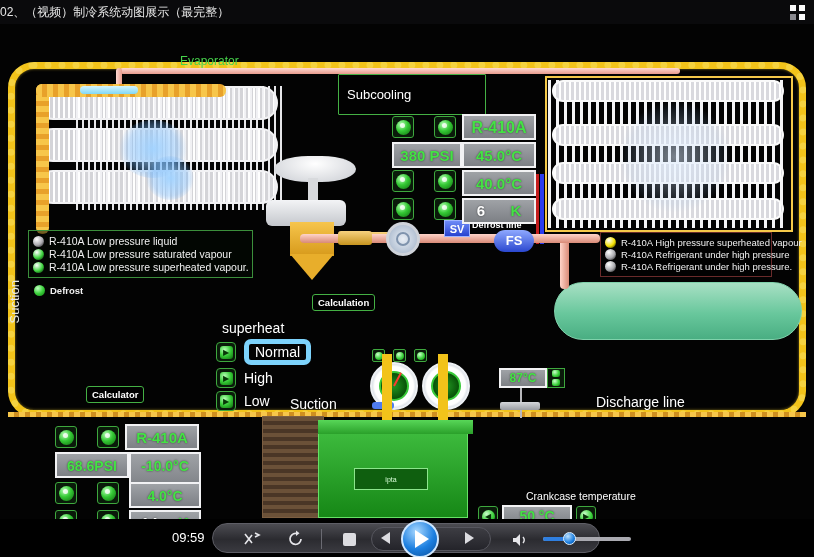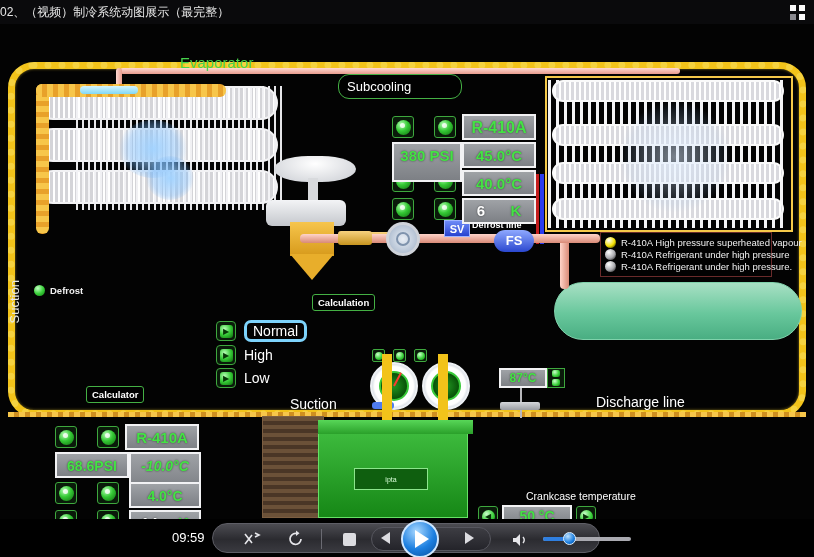--- a/index.html
+++ b/index.html
@@ -86,21 +86,21 @@
     position:absolute; left:48px; top:0px; width:210px; height:124px;
     background: repeating-linear-gradient(90deg,#f2f2f5 0 2px, rgba(0,0,0,0) 2px 6px);
     opacity:.95;
   }
   .frost {
     position:absolute; border-radius:50%;
     background:radial-gradient(circle,rgba(160,210,255,.95) 0%, rgba(110,180,250,.35) 55%, rgba(110,180,250,0) 75%);
   }
   #evap-label {
     position:absolute; left:152px; top:30px;
-    color:#46d34b; font-size:15px;padding-left:28px;
+    color:#46d34b; font-size:12px;padding-left:28px;
   }
   #evap-top-orange {
     position:absolute; left:36px; top:60px; width:190px; height:13px;
     background:repeating-linear-gradient(90deg,#f7c64a 0 6px,#e8a12a 6px 11px);
     border-radius:6px;
   }
   #evap-left-orange {
     position:absolute; left:36px; top:60px; width:13px; height:150px;
     background:repeating-linear-gradient(#f7c64a 0 6px,#e8a12a 6px 11px);
     border-radius:6px;
@@ -255,39 +255,39 @@
 
   
   #center-cluster { left:392px; top:92px; width:145px; height:104px; }
   #center-cluster .r1 { position:absolute; left:0px;  top:0px; }
   #center-cluster .r2 { position:absolute; left:42px; top:0px; }
   #center-cluster .r3 { position:absolute; left:0px;  top:54px; }
   #center-cluster .r4 { position:absolute; left:42px; top:54px; }
   #center-cluster .r5 { position:absolute; left:0px;  top:82px; }
   #center-cluster .r6 { position:absolute; left:42px; top:82px; }
   #c-name  { position:absolute; left:70px; top:-2px;  width:74px; height:26px; font-size:16px; line-height:24px; }
-  #c-press { position:absolute; left:0px;  top:26px;  width:70px; height:40px; font-size:15px; line-height:24px; }
+  #c-press { position:absolute; left:0px;  top:26px;  width:70px; height:26px; font-size:15px; line-height:24px; }
   #c-t1    { position:absolute; left:70px; top:26px;  width:74px; height:26px; font-size:15px; line-height:24px; }
   #c-t2    { position:absolute; left:70px; top:54px;  width:74px; height:26px; font-size:15px; line-height:24px; }
   #c-k     { position:absolute; left:70px; top:82px;  width:74px; height:26px; font-size:15px; line-height:24px;
              display:flex; justify-content:space-around; align-items:center; }
   #c-k span.val { color:#ffffff; }
   #c-k span.unit{ color:#44e244; }
 
   
   #left-cluster { left:55px; top:402px; width:150px; height:108px; }
   #left-cluster .l1 { position:absolute; left:0px;  top:0px; }
   #left-cluster .l2 { position:absolute; left:42px; top:0px; }
   #left-cluster .l3 { position:absolute; left:0px;  top:56px; }
   #left-cluster .l4 { position:absolute; left:42px; top:56px; }
   #left-cluster .l5 { position:absolute; left:0px;  top:84px; }
   #left-cluster .l6 { position:absolute; left:42px; top:84px; }
   #l-name  { position:absolute; left:70px; top:-2px; width:74px; height:26px; font-size:15px; line-height:24px; }
   #l-press { position:absolute; left:0px;  top:26px; width:74px; height:26px; font-size:14px; line-height:24px; }
-  #l-t1    { position:absolute; left:74px; top:26px; width:72px; height:38px; font-size:14px; line-height:24px;font-style:italic; }
+  #l-t1    { position:absolute; left:74px; top:26px; width:72px; height:38px; font-size:14px; line-height:24px; }
   #l-t2    { position:absolute; left:74px; top:56px; width:72px; height:26px; font-size:14px; line-height:24px; }
   #l-k     { position:absolute; left:74px; top:84px; width:72px; height:26px; font-size:15px; line-height:24px;
              display:flex; justify-content:space-around; align-items:center; }
   #l-k span.val { color:#ffffff; }
   #l-k span.unit{ color:#44e244; }
 
   
   .legend { position:absolute; padding:3px 4px; }
   #legend-left {
     left:28px; top:206px; width:225px;
@@ -306,41 +306,41 @@
     left:600px; top:208px; width:172px;
     border:1px solid #6a2b2b; background:rgba(3,3,3,.45);
   }
 
   
   .pill {
     position:absolute; border:1px solid #44b044; border-radius:8px;
     color:#ffffff; background:rgba(0,0,0,.35);
     font-size:11px; padding:3px 8px; white-space:nowrap;
   }
-  #subcooling-pill { left:338px; top:50px; width:124px; border-radius:11px; font-size:13px; padding:4px 8px; }
+  #subcooling-pill { left:338px; top:50px; width:148px; border-radius:1px; font-size:13px; padding:12px 8px; }
   #calculation-pill{ left:312px; top:270px; font-size:9.5px; font-weight:bold; padding:2px 5px; border-radius:3px; }
   #calculator-pill { left:86px;  top:362px; font-size:9.5px; font-weight:bold; padding:2px 5px; border-radius:3px; }
 
   
   #superheat { position:absolute; left:216px; top:296px; width:130px; }
   #superheat h4 { color:#ffffff; font-size:14px; font-weight:normal; margin-bottom:3px; padding-left:6px; }
   .sh-row { display:flex; align-items:center; gap:8px; margin-bottom:3px; }
   .sh-btn {
     width:20px; height:20px; border:1px solid #3ea83e; border-radius:4px;
     background:#0a1a0a; display:flex; align-items:center; justify-content:center;
   }
   .sh-btn .bulb2 {
     width:13px; height:13px; border-radius:3px;
     background:radial-gradient(circle at 35% 30%,#b8ffb8,#35c935 50%,#0d6b0d);
     display:flex; align-items:center; justify-content:center;
     font-size:8px; color:#073807;
   }
   .sh-label { color:#ffffff; font-size:14px; }
   .sh-label.selected {
-    border:3px solid #7dd3fc; border-radius:7px; padding:0 6px;
+    border:5px solid #7dd3fc; border-radius:7px; padding:0 6px;
   }
 
   
   .dlabel { position:absolute; color:#ffffff; font-size:14px; }
   #suction-mid { left:290px; top:372px; }
   #discharge-label { left:596px; top:370px; }
   #suction-vert {
     left:-16px; top:262px; width:60px;
     color:#e8e8e8; font-size:13px;
     transform:rotate(-90deg); transform-origin:center;
@@ -543,20 +543,34 @@
       <div class="readout" id="c-name">R-410A</div>
       <div class="readout" id="c-press">380 PSI</div>
       <div class="readout" id="c-t1">45.0°C</div>
       <div class="readout" id="c-t2">40.0°C</div>
       <div class="readout" id="c-k">
         <span class="val">6</span>
         <span class="unit">K</span>
       </div>
     </div>
 
+    <div class="legend" id="legend-left">
+      <div class="legend-row">
+        <span class="dot gray" style="background: radial-gradient(circle at 35% 30%, rgb(255, 255, 255), rgb(169, 169, 173) 55%, rgba(0, 0, 0, 0.45));"></span>
+        <span class="leg-txt">R-410A Low pressure liquid</span>
+      </div>
+      <div class="legend-row">
+        <span class="dot green" style="background: radial-gradient(circle at 35% 30%, rgb(255, 255, 255), rgb(60, 210, 60) 55%, rgba(0, 0, 0, 0.45));"></span>
+        <span class="leg-txt">R-410A Low pressure saturated vapour</span>
+      </div>
+      <div class="legend-row">
+        <span class="dot green" style="background: radial-gradient(circle at 35% 30%, rgb(255, 255, 255), rgb(60, 210, 60) 55%, rgba(0, 0, 0, 0.45));"></span>
+        <span class="leg-txt">R-410A Low pressure superheated vapour.</span>
+      </div>
+    </div>
     <div class="legend" id="legend-defrost">
       <div class="legend-row">
         <span class="dot green"></span>
         <span class="leg-txt">Defrost</span>
       </div>
     </div>
 
     <div class="legend" id="legend-right">
       <div class="legend-row">
         <span class="dot yellow" style="background: radial-gradient(circle at 35% 30%, rgb(255, 255, 255), rgb(242, 224, 0) 55%, rgba(0, 0, 0, 0.45));"></span>
@@ -571,20 +585,21 @@
         <span class="leg-txt sm">R-410A Refrigerant under high pressure.</span>
       </div>
     </div>
 
     <div class="dlabel" id="suction-vert">Suction</div>
 
     <div class="pill" id="calculation-pill">Calculation</div>
     <div class="pill" id="calculator-pill">Calculator</div>
 
     <div id="superheat">
+      <h4>superheat</h4>
       <div class="sh-row">
         <span class="sh-btn">
             <span class="bulb2">▶</span>
           </span>
         <span class="sh-label selected">Normal</span>
       </div>
       <div class="sh-row">
         <span class="sh-btn">
             <span class="bulb2">▶</span>
           </span>

